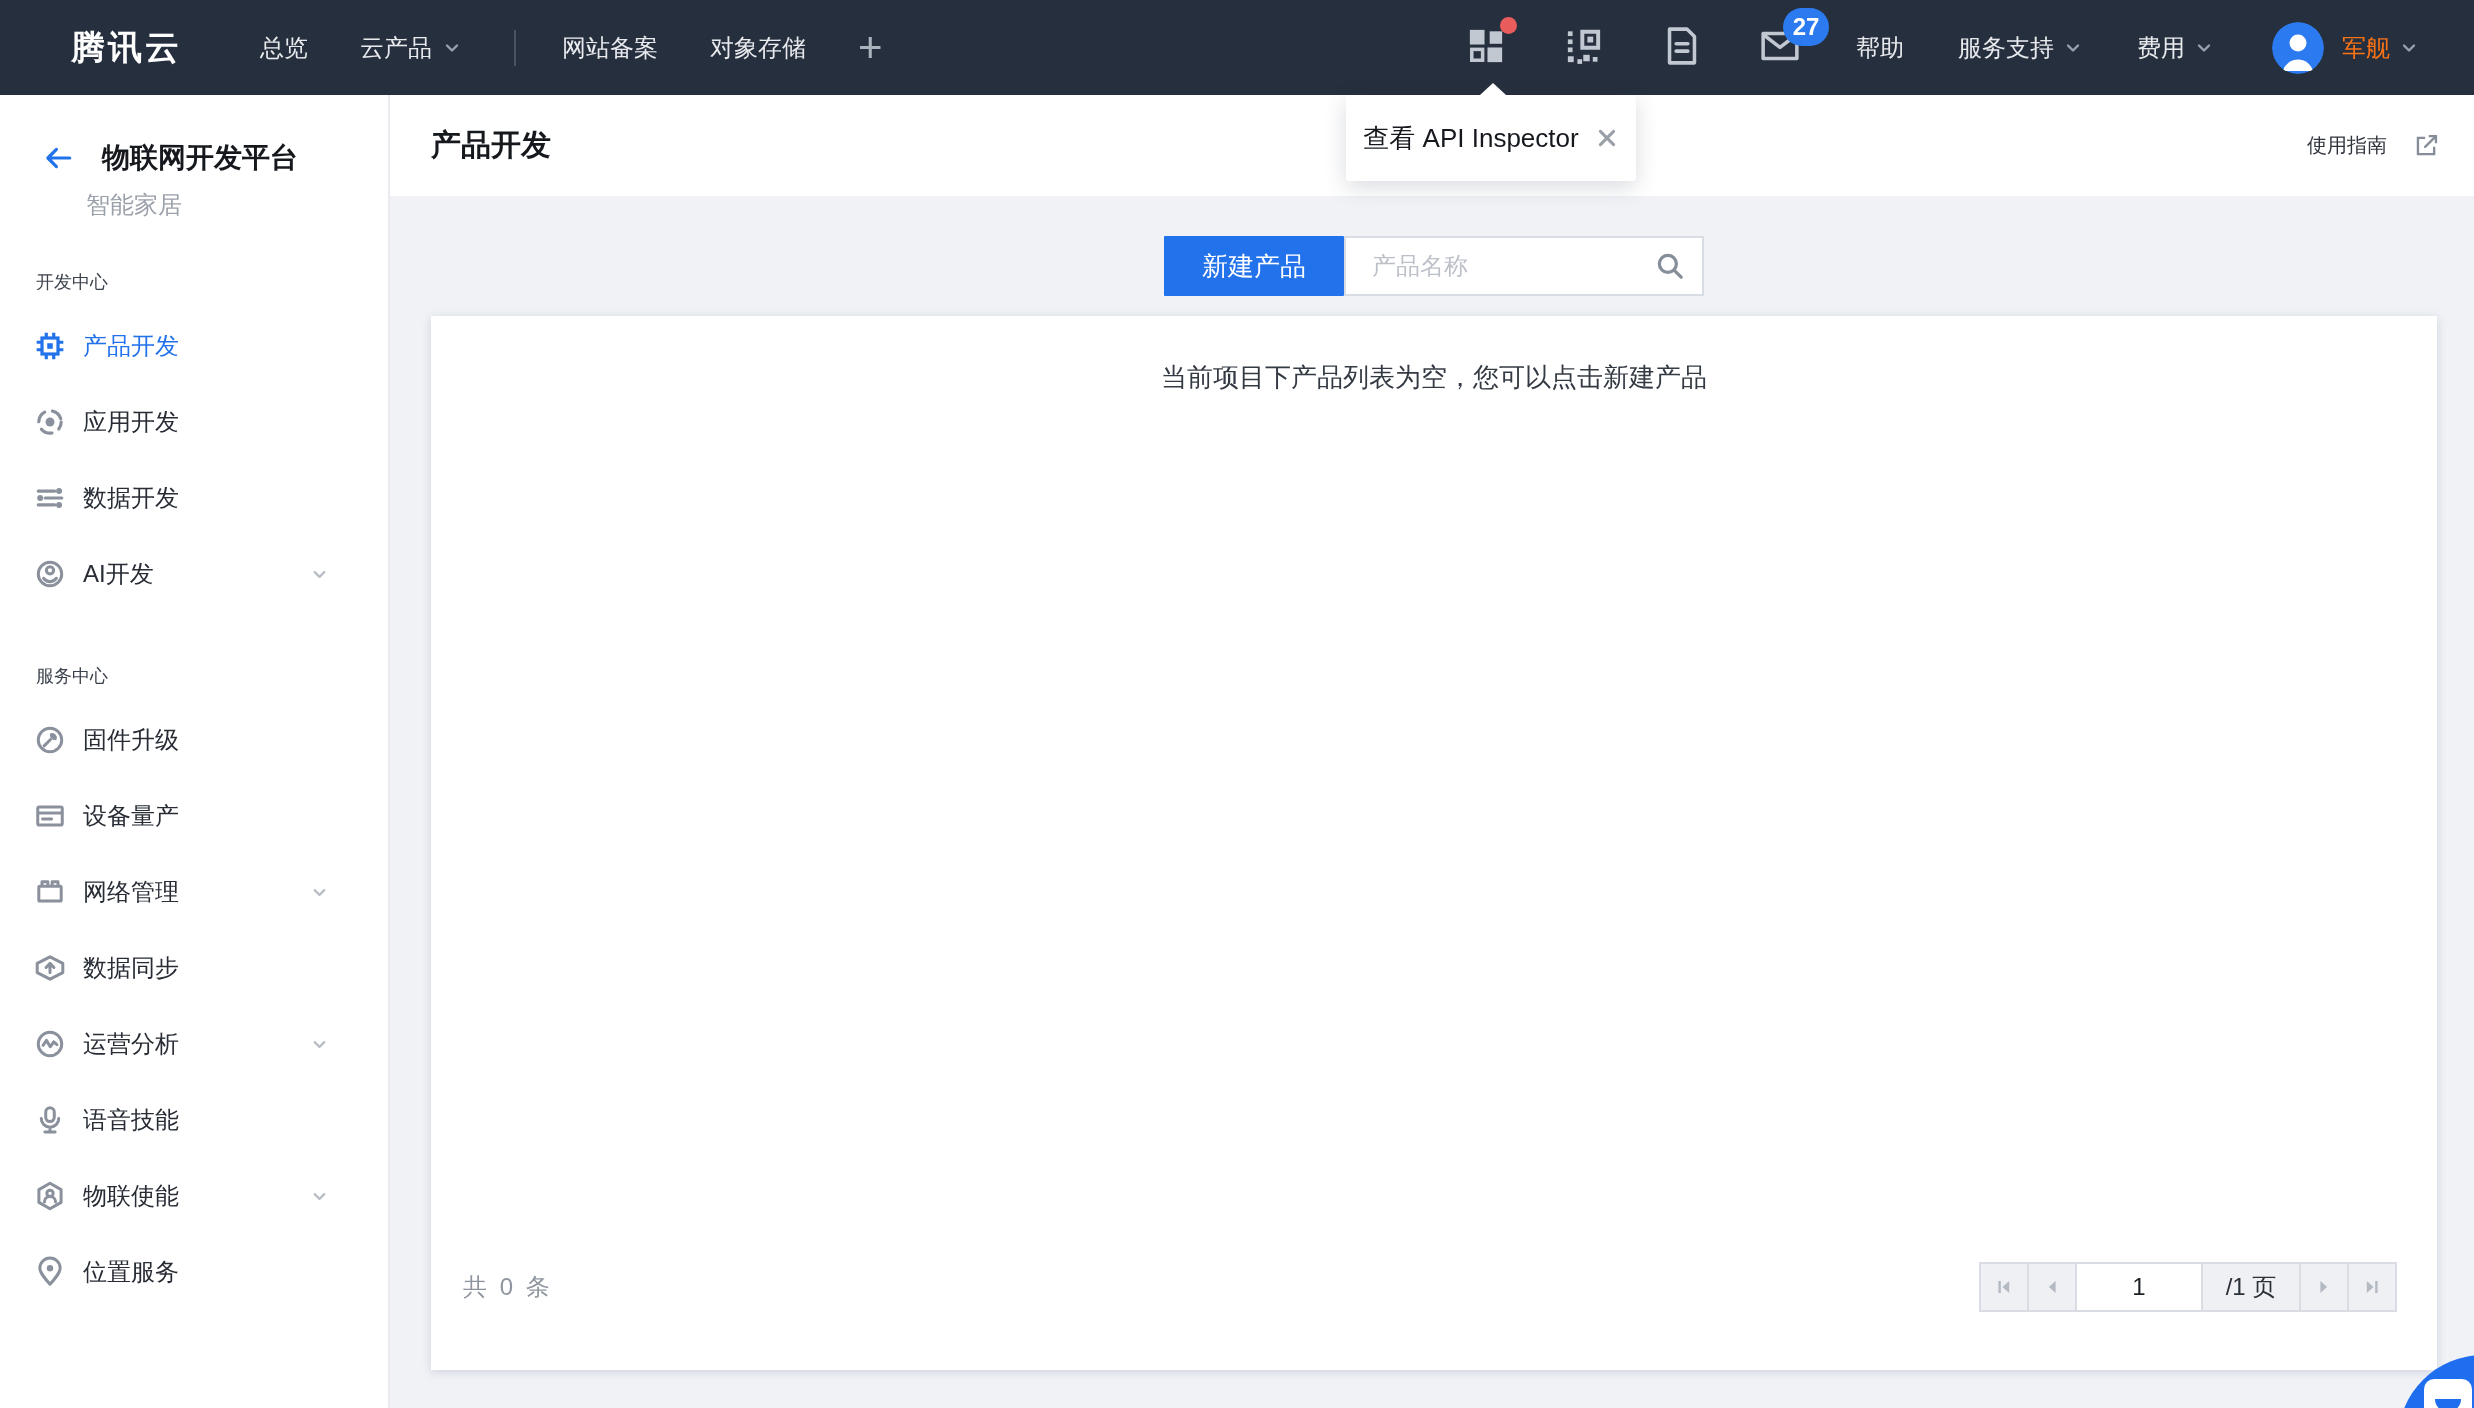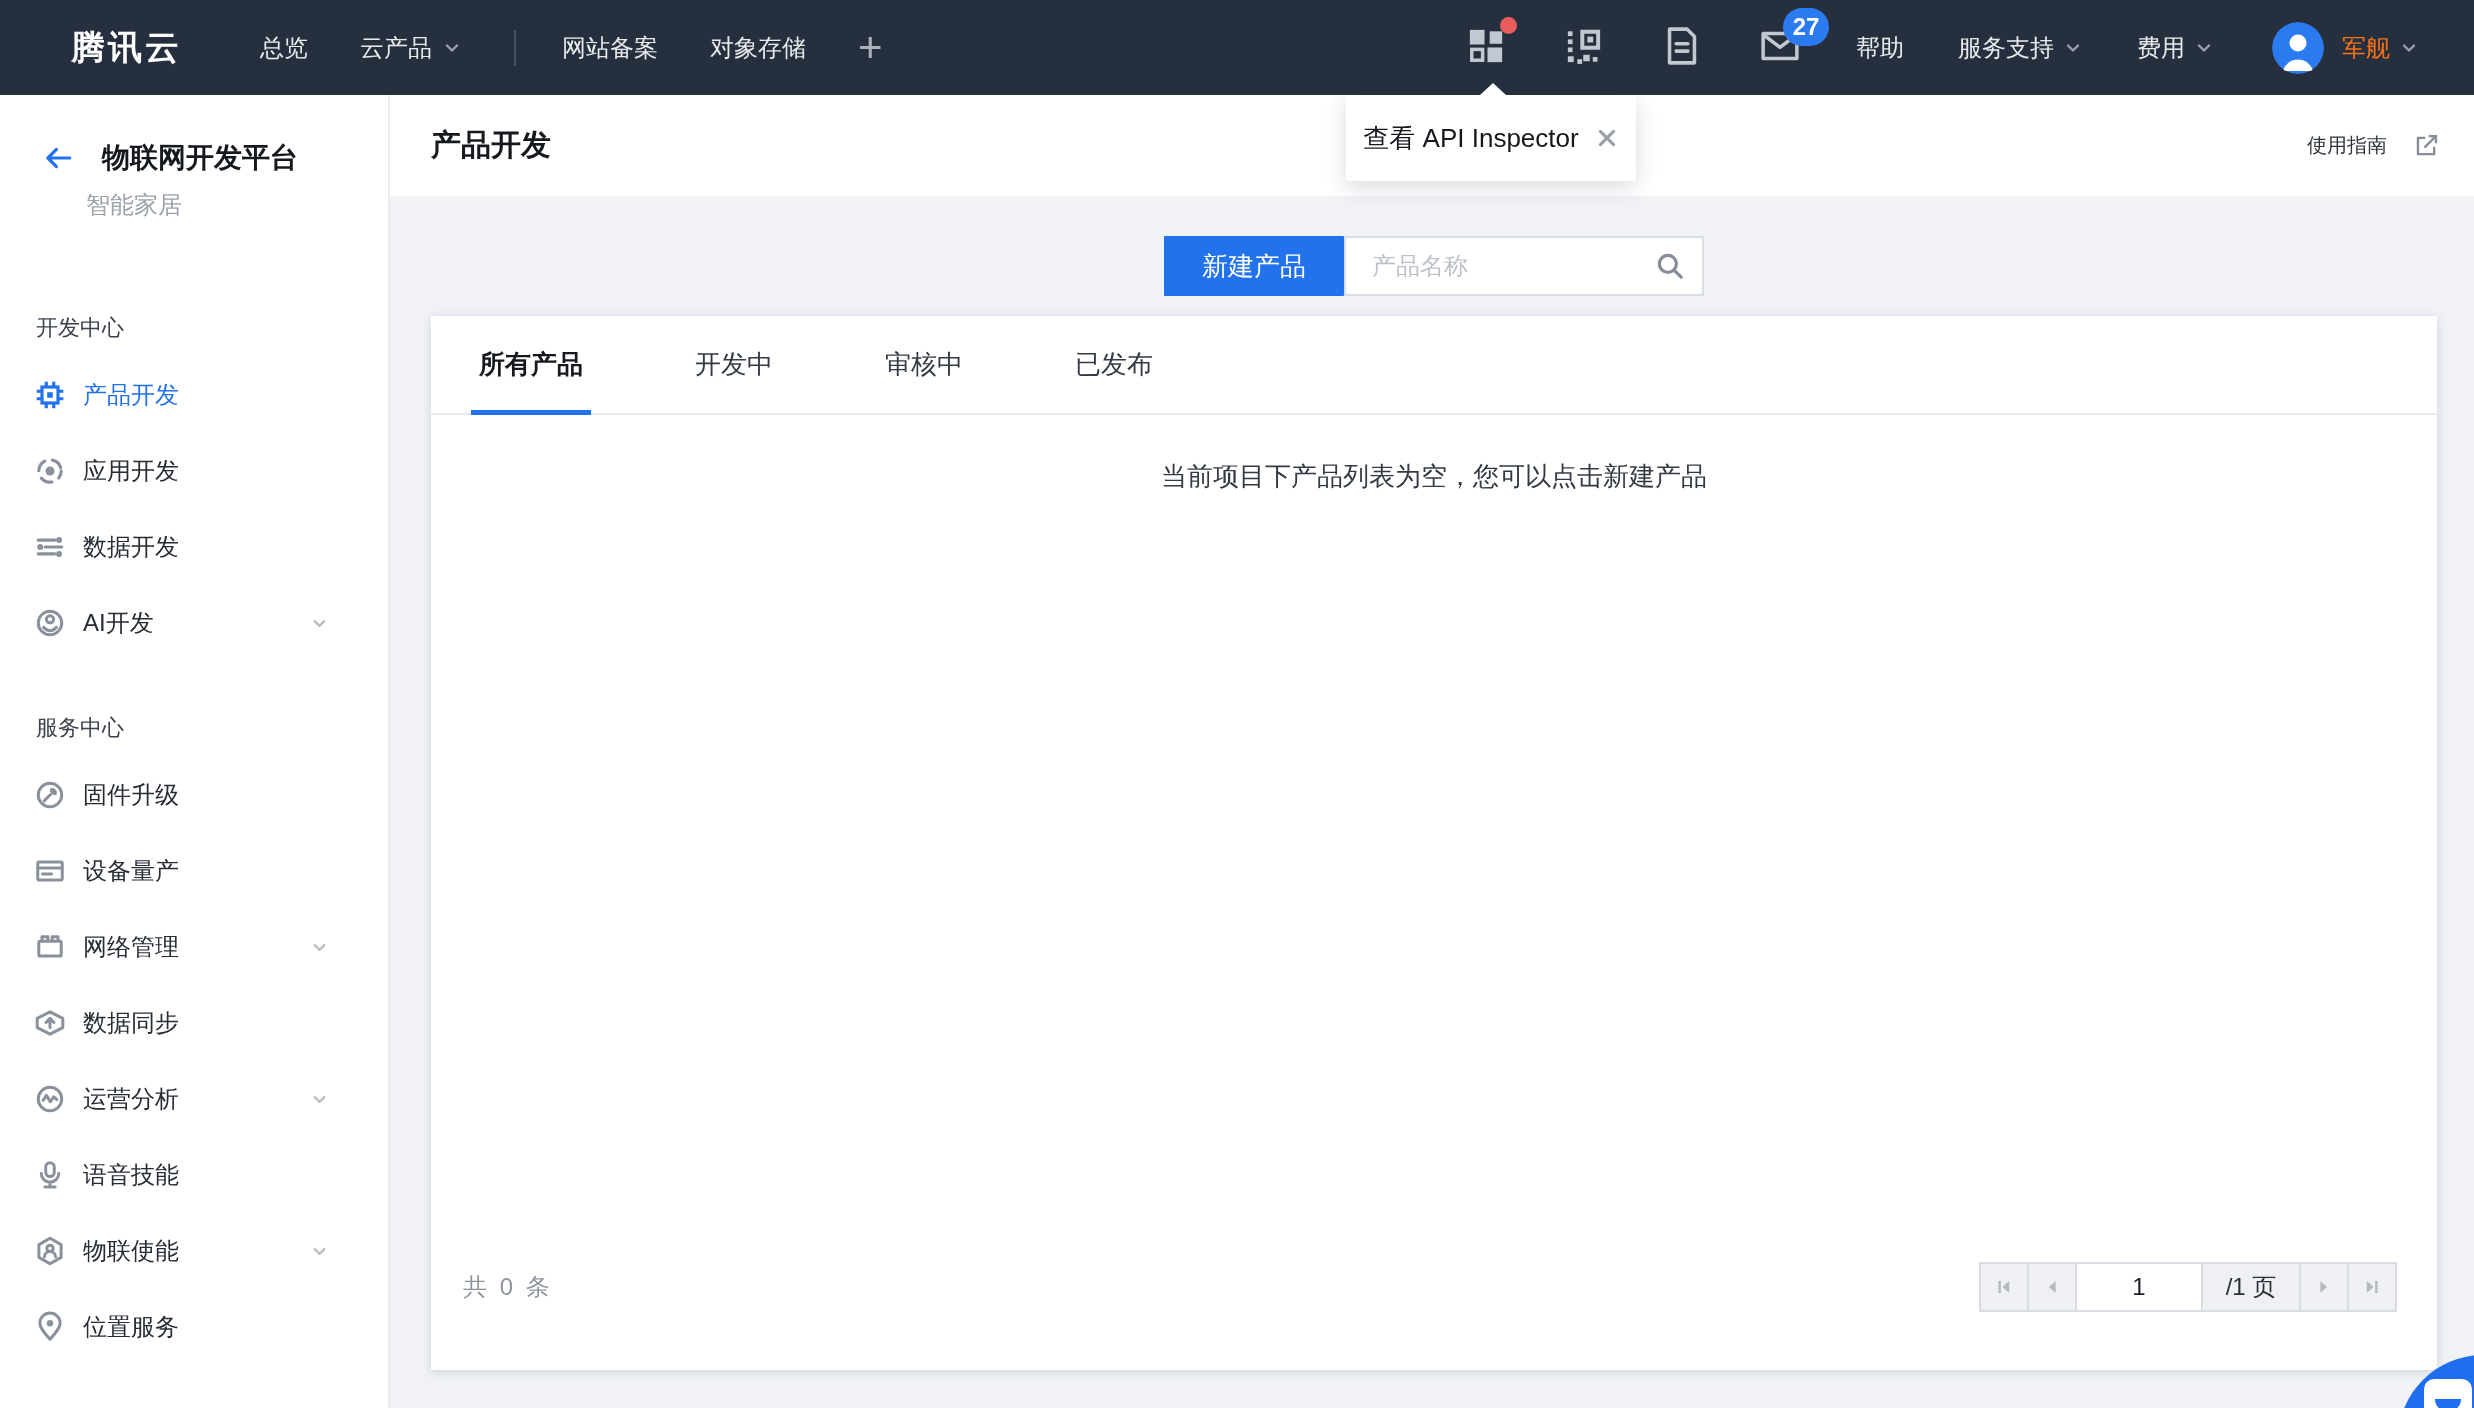--- a/index.html
+++ b/index.html
@@ -50,21 +50,21 @@
   
   .shell{display:flex;height:1313px}
 
   
   .sidebar{width:390px;background:#fff;border-right:2px solid #e9ebf0;box-sizing:border-box;flex-shrink:0;overflow:hidden}
   .side-head{padding:44px 0 0 42px;display:flex;align-items:center;gap:28px}
   .back{cursor:pointer;color:#2272eb}
   .back svg{width:32px;height:32px}
   .side-title{font-size:28px;font-weight:bold;color:#15181d;white-space:nowrap}
   .side-sub{margin:12px 0 0 86px;font-size:24px;color:#9ba1aa}
-  .side-section-label{margin:92px 0 14px 36px;font-size:22px;color:#3c424d}
+  .side-section-label{margin:49px 0 14px 36px;font-size:18px;color:#3c424d}
   .side-section-label.second{margin-top:52px}
   .side-item{height:76px;display:flex;align-items:center;padding:0 36px 0 34px;cursor:pointer;font-size:24px;color:#272c35}
   .side-item .icn{width:32px;height:32px;color:#8a919c;margin-right:17px;flex-shrink:0}
   .side-item .icn svg{width:32px;height:32px}
   .side-item.active{color:#2272eb}
   .side-item.active .icn{color:#2272eb}
   .side-item .chev{margin-left:auto;color:#b8bdc6}
   .side-item .chev svg{width:19px;height:19px}
 
   
@@ -396,26 +396,20 @@
           <span class="icn">
               <svg viewBox="0 0 30 30" fill="none" stroke="currentColor" stroke-width="3" stroke-linecap="round">
                 <circle cx="13" cy="13" r="8"></circle>
                 <path d="M19 19l6.5 6.5"></path>
               </svg>
             </span>
         </div>
       </div>
 
       <div class="card">
-        <div class="tabs" id="tabs">
-            <span class="tab active">所有产品</span>
-            <span class="tab">开发中</span>
-            <span class="tab">审核中</span>
-            <span class="tab">已发布</span>
-          </div>
         <div class="empty">当前项目下产品列表为空，您可以点击新建产品</div>
         <div class="card-foot">
           <span class="total">共 0 条</span>
           <div class="pager" id="pager">
               <span class="pg btn">
                 <svg viewBox="0 0 20 20">
                   <path d="M6 4.5v11" stroke="currentColor" stroke-width="2.2"></path>
                   <path d="M14.7 4.5L8.6 10l6.1 5.5z" fill="currentColor"></path>
                 </svg>
               </span>

